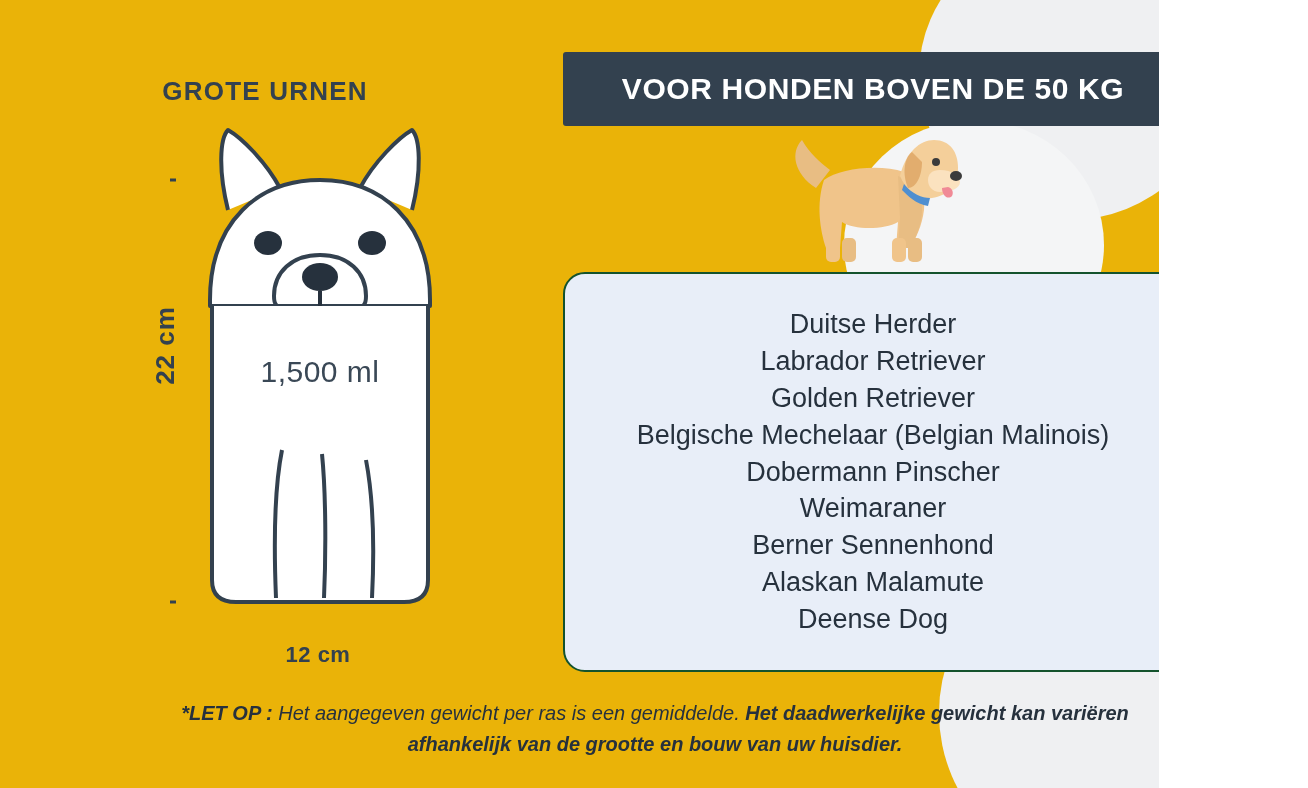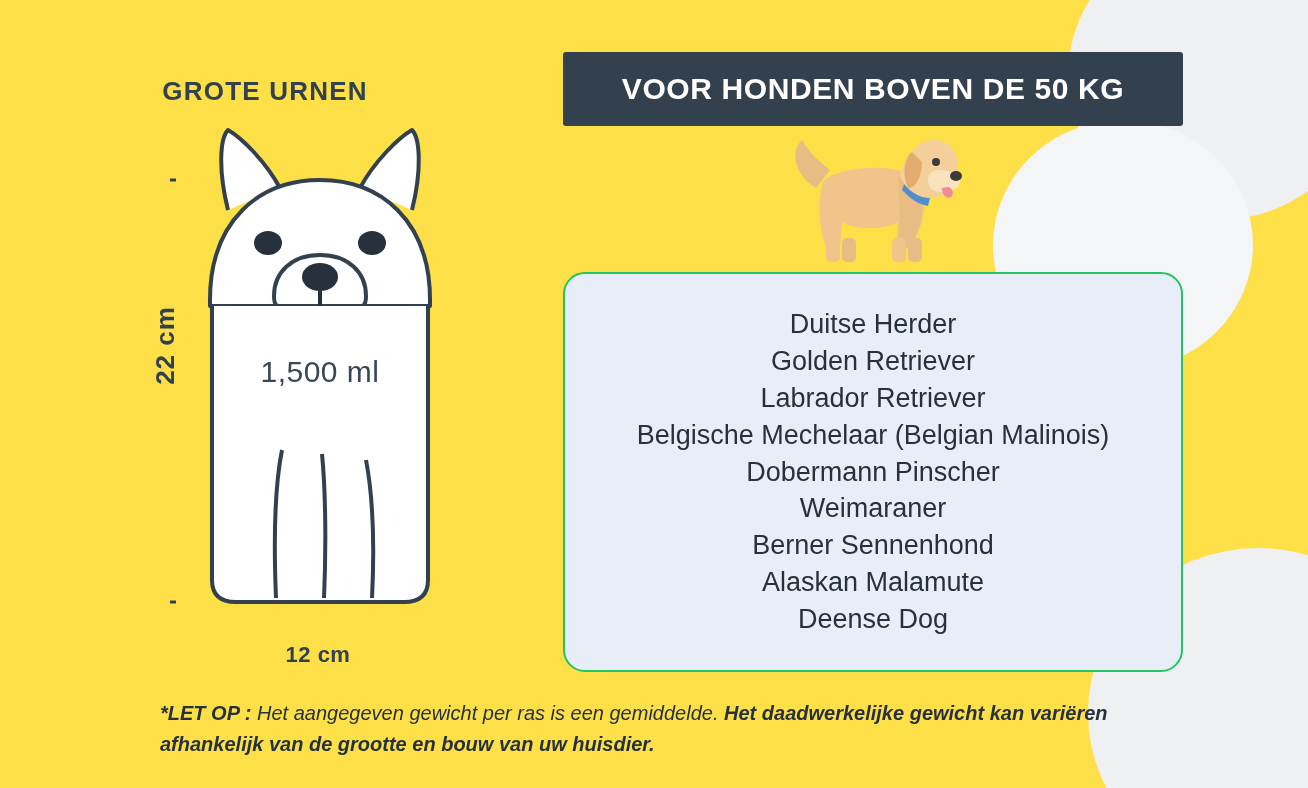--- a/index.html
+++ b/index.html
@@ -8,24 +8,25 @@
   }
   body {
     width: 1308px;
     height: 788px;
     background: #ffffff;
     font-family: "Liberation Sans", sans-serif;
     overflow: hidden;
   }
   #stage {
     position: relative;
-    width: 1308px;
+    width: 1133px;
     height: 788px;
-    background: #fde047;
+    background: #eab308;
     overflow: hidden;
+    padding-left: 26px;
   }
 
   
   .blob {
     position: absolute;
     background: #f1f2f4;
     border-radius: 50%;
     z-index: 0;
   }
   .blob-a {
@@ -123,21 +124,21 @@
     left: 780px; top: 118px;
     width: 190px; height: 160px;
     z-index: 3;
   }
 
   .breed-box {
     position: absolute;
     left: 563px; top: 272px;
     width: 620px; height: 400px;
     background: #e8eef8;
-    border: 2px solid #22c55e;
+    border: 2px solid #14532d;
     border-radius: 22px;
     z-index: 2;
     display: flex;
     flex-direction: column;
     align-items: center;
     justify-content: center;
     box-sizing: border-box;
     padding: 10px 0;
   }
   .breed-item {
@@ -145,21 +146,21 @@
     color: #26313d;
     line-height: 1.37;
     text-align: center;
     white-space: nowrap;
   }
 
   .footnote {
     position: absolute;
     left: 160px; top: 698px;
     width: 990px;
-    text-align: left;
+    text-align: center;
     font-size: 20px;
     font-style: italic;
     color: #26313d;
     line-height: 1.55;
     z-index: 3;
   }
   .footnote b { font-weight: bold; }
 </style>
 </head>
 <body>
@@ -242,22 +243,22 @@
       <circle cx="156" cy="44" r="4" fill="#3b3b3b"></circle>
 
       <path d="M162 70 C162 78 168 82 172 78 C174 74 172 70 168 69 Z" fill="#f08a96"></path>
 
       <path d="M124 66 C132 76 142 80 150 80 L148 88 C136 86 128 78 122 72 Z" fill="#4f8fd0"></path>
     </svg>
   </div>
 
   <div class="breed-box">
     <div class="breed-item">Duitse Herder</div>
+    <div class="breed-item">Labrador Retriever</div>
     <div class="breed-item">Golden Retriever</div>
-    <div class="breed-item">Labrador Retriever</div>
     <div class="breed-item">Belgische Mechelaar (Belgian Malinois)</div>
     <div class="breed-item">Dobermann Pinscher</div>
     <div class="breed-item">Weimaraner</div>
     <div class="breed-item">Berner Sennenhond</div>
     <div class="breed-item">Alaskan Malamute</div>
     <div class="breed-item">Deense Dog</div>
   </div>
 
   <div class="footnote">
     <b>*LET OP :</b><span> Het aangegeven gewicht per ras is een gemiddelde. </span><b>Het daadwerkelijke gewicht kan variëren afhankelijk van de grootte en bouw van uw huisdier.</b>

